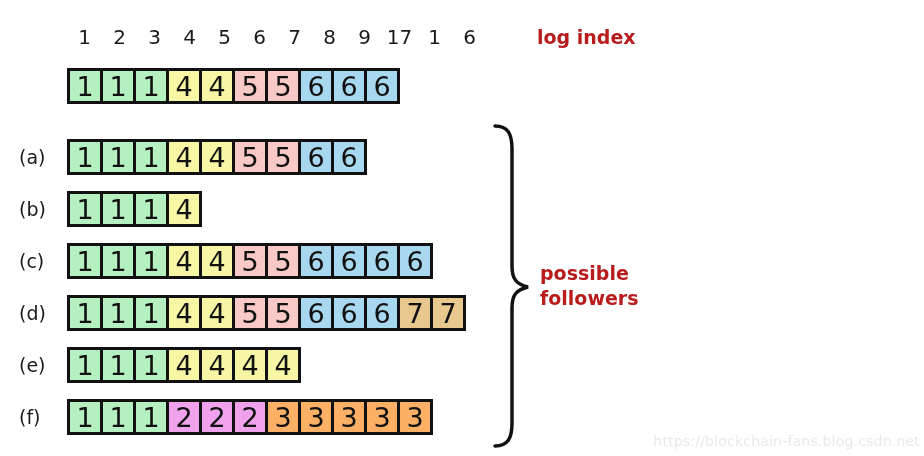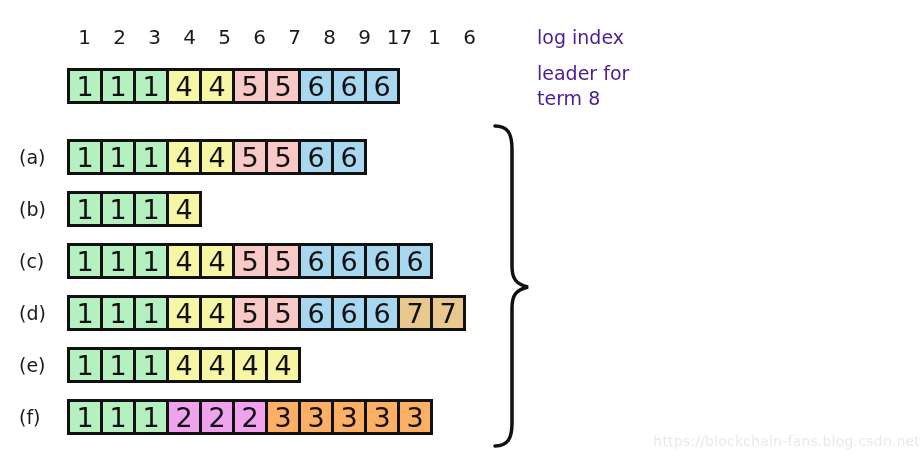--- a/index.html
+++ b/index.html
@@ -21,21 +21,21 @@
   .log-cell{
     width:30px;height:30px;border:3px solid #111;margin-left:-3px;
     display:flex;align-items:center;justify-content:center;
     font-size:27px;color:#111;flex:0 0 auto;
   }
   .log-cell:first-child{margin-left:0;}
   .row-label{
     position:absolute;left:19px;font-size:19px;color:#1a1a1a;
   }
   .side-text{
-    position:absolute;font-size:19px;line-height:25px;color:#4c1d95;white-space:pre-line;
+    position:absolute;font-size:19px;line-height:25px;color:#b91c1c;white-space:pre-line;font-weight:bold;
   }
   .brace-svg{position:absolute;left:487px;top:121px;}
   .watermark{
     position:absolute;right:4px;top:433px;font-size:14px;color:#e9e9ec;
     letter-spacing:0.2px;
   }
 </style>
 </head>
 <body>
 
@@ -51,22 +51,20 @@
       <div class="index-slot">7</div>
       <div class="index-slot">8</div>
       <div class="index-slot">9</div>
       <div class="index-slot">17</div>
       <div class="index-slot">1</div>
       <div class="index-slot">6</div>
     </div>
 
   <div class="side-text" style="left:537px;top:25px;">log index</div>
 
-  <div class="side-text" style="left:537px;top:61px;">leader for
-term 8</div>
 
   <div class="log-row" id="leader-row" style="left:67px;top:68px;">
       <div class="log-cell" style="background: rgb(180, 240, 192);">1</div>
       <div class="log-cell" style="background: rgb(180, 240, 192);">1</div>
       <div class="log-cell" style="background: rgb(180, 240, 192);">1</div>
       <div class="log-cell" style="background: rgb(246, 246, 164);">4</div>
       <div class="log-cell" style="background: rgb(246, 246, 164);">4</div>
       <div class="log-cell" style="background: rgb(248, 201, 198);">5</div>
       <div class="log-cell" style="background: rgb(248, 201, 198);">5</div>
       <div class="log-cell" style="background: rgb(168, 216, 240);">6</div>
@@ -152,16 +150,18 @@
   <svg class="brace-svg" width="46" height="330" viewBox="0 0 46 330">
     <path d="M 8,5
              C 21,5 25,13 25,28
              L 25,145
              C 25,158 29,163 41,166
              C 29,169 25,174 25,187
              L 25,302
              C 25,317 21,325 8,325" fill="none" stroke="#111" stroke-width="3.5" stroke-linecap="round"></path>
   </svg>
 
+  <div class="side-text" style="left:540px;top:261px;">possible
+followers</div>
 
   <div class="watermark">https://blockchain-fans.blog.csdn.net</div>
 
 </div>
 
 </body></html>

